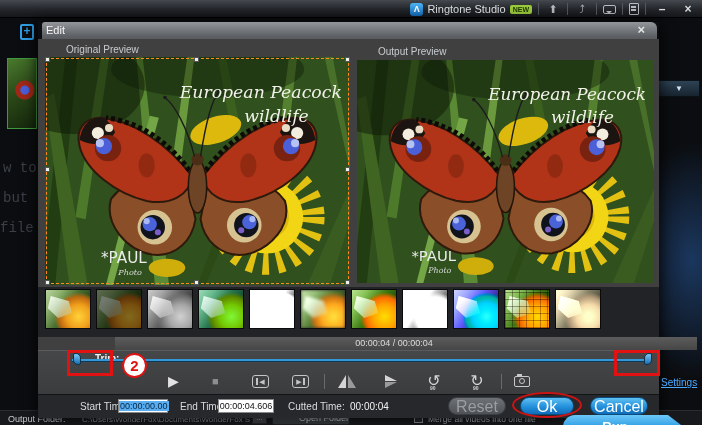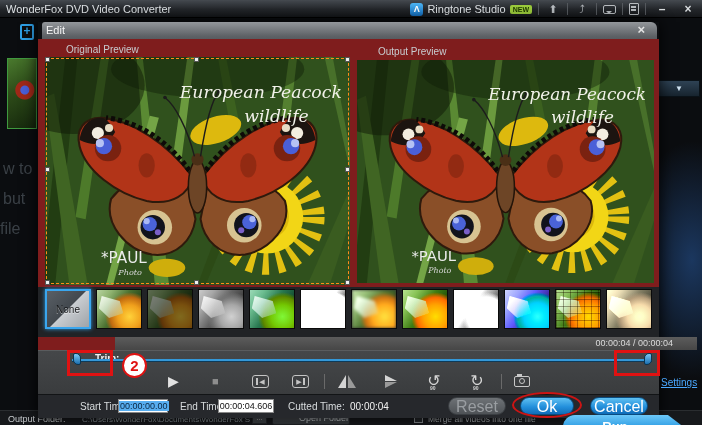--- a/index.html
+++ b/index.html
@@ -26,21 +26,21 @@
   .bubble { width:13px; height:9px; border:1.5px solid #b8bcc0; border-radius:2px; position:relative; }
   .bubble::after { content:""; position:absolute; left:2px; bottom:-4px; border:3px solid transparent; border-top-color:#b8bcc0; }
   .doc-ic { width:10px; height:12px; border:1.5px solid #b8bcc0; border-radius:1px; position:relative; }
   .doc-ic::after { content:""; position:absolute; left:1px; top:2px; width:5px; height:1.5px; background:#b8bcc0; box-shadow:0 3px 0 #b8bcc0; }
   .tb-min,.tb-close { color:#d8dcdf; font-weight:bold; font-size:12px; width:20px; text-align:center; }
   
   .addfile-icon { position:absolute; left:20px; top:24px; width:14px; height:16px; border:2px solid #2e9fe6; border-radius:2px; color:#2e9fe6; font-weight:bold; font-size:12px; line-height:11px; text-align:center; z-index:6;}
   .side-thumb { position:absolute; left:7px; top:58px; width:30px; height:71px; border:1px solid #3f9a3f; background:
       radial-gradient(circle at 60% 45%, #4a5fd8 0 4px, #a02818 5px 9px, rgba(0,0,0,0) 10px),
       linear-gradient(150deg,#4a7a2e 0%,#2c4a18 45%,#14260c 100%); z-index:2; }
-  .frag { position:absolute; color:#3a4046; font-size:16px; z-index:1; }
+  .frag { position:absolute; color:#3a4046; font-size:14px; z-index:1;font-family:Liberation Mono, monospace; }
   .fmt-dd { position:absolute; left:658px; top:80px; width:42px; height:17px;
       background:linear-gradient(180deg,#2e4254 0%,#17242f 100%); border:1px solid #0a1218;
       color:#cfe2f0; font-size:8px; display:flex; align-items:center; justify-content:center; z-index:2; }
   .glow { position:absolute; left:628px; top:140px; width:80px; height:240px;
       background:radial-gradient(ellipse at 80% 50%, rgba(40,90,160,.55) 0%, rgba(40,90,160,0) 70%); z-index:1; }
   .settings-link { position:absolute; left:661px; top:377px; color:#4aa8ff; font-size:10px; text-decoration:underline; z-index:35; }
   
   .footer { position:absolute; left:0; top:410px; width:702px; height:15px; background:#17191c; border-top:1px solid #2a2d30; z-index:4; font-size:9px; color:#c6cacd; }
   .of-label { position:absolute; left:8px; top:3px; }
   .of-path { position:absolute; left:82px; top:4px; width:168px; color:#8a9298; font-size:8px; white-space:nowrap; overflow:hidden; }
@@ -52,21 +52,21 @@
       background:linear-gradient(180deg,#6cc8f8 0%,#2596e0 55%,#0f6cb8 100%);
       clip-path:polygon(0 0, 86% 0, 100% 50%, 86% 100%, 0 100%);
       border-radius:12px 0 0 12px; color:#fff; font-weight:bold; font-size:13px;
       text-align:center; line-height:24px; z-index:36; padding-right:18px; }
   
   .dialog { position:absolute; left:38px; top:22px; width:621px; height:396px; z-index:20; box-shadow:0 0 14px rgba(0,0,0,.9); }
   .dlg-tab { position:absolute; left:4px; top:0; right:2px; height:28px;
       background:linear-gradient(180deg,#93979b 0%,#5e6266 50%,#404448 100%);
       border-radius:3px 6px 0 0; color:#f4f4f4; font-size:11px; line-height:16px; padding-left:4px; }
   .dlg-close { position:absolute; right:12px; top:0; color:#e4e4e4; font-weight:bold; font-size:13px; line-height:16px; }
-  .dlg-body { position:absolute; left:0; top:17px; width:621px; height:379px; background:#7f1d1d; }
+  .dlg-body { position:absolute; left:0; top:17px; width:621px; height:379px; background:#404040; }
   .pv-label { position:absolute; color:#c8ccd0; font-size:10px; }
   .pv { position:absolute; background:#000; overflow:hidden; }
   .pv svg { display:block; width:100%; height:100%; }
   .crop { position:absolute; inset:1px; border:1px dashed #ff8c1a; pointer-events:none; }
   .chd { position:absolute; width:5px; height:5px; background:#f0f0f0; border:1px solid #555; }
   .thumbs-bg { position:absolute; left:0; top:248px; width:621px; height:50px; background:#212326; }
   .filter-strip { position:absolute; left:7px; top:250px; display:flex; gap:5px; }
   .thumb { width:46px; height:40px; position:relative; overflow:hidden; border:1px solid #0a0a0a; background:#333; }
   .thumb-none { border:2px solid #3aa6ee; box-shadow:0 0 4px #2e9fe6; background:linear-gradient(135deg,#5a6066 0%,#42484e 49%,#c9cdd1 51%,#9ea3a8 100%); }
   .none-label { position:absolute; inset:0; display:flex; align-items:center; justify-content:center; color:#16181a; font-size:10px; text-shadow:0 1px 0 rgba(255,255,255,.5); }
@@ -86,21 +86,21 @@
   .f-emboss { filter:grayscale(1) brightness(1.75) contrast(1.7); }
   .f-film-grain { filter:saturate(2.2) hue-rotate(150deg) contrast(1.25); }
   .f-mosaic::after { content:""; position:absolute; inset:0;
       background:repeating-linear-gradient(0deg, rgba(20,10,0,.35) 0 1px, rgba(255,255,255,.08) 1px 2px, transparent 2px 7px),
                  repeating-linear-gradient(90deg, rgba(20,10,0,.35) 0 1px, transparent 1px 7px); }
   .f-mosaic { filter:saturate(1.4) contrast(1.1); }
   .f-sepia { filter:sepia(.85) brightness(1.15) saturate(.75); }
   
   .timestrip { position:absolute; left:115px; top:337px; width:582px; height:13px;
       background:linear-gradient(#5c5c5c,#464646); z-index:30; color:#dcdcdc; font-size:9px;
-      text-align:right; padding:1px 24px 0 0; }
+      text-align:center; padding:1px 24px 0 0; }
   .graypanel { position:absolute; left:0; top:311px; width:621px; height:44px; background:linear-gradient(#454749,#3a3c3e); border-top:1px solid #5a5c5e; }
   .trim-label { position:absolute; left:9px; top:314px; color:#f0f0f0; font-size:10px; font-weight:bold;margin-left:48px; }
   .trim-line { position:absolute; left:34px; top:320px; width:580px; height:2px; background:#3498d8; box-shadow:0 1px 0 #0e3a58; }
   .handle { position:absolute; top:314px; width:8px; height:12px; background:linear-gradient(#7cc8f4,#1a6fb0); border:1px solid #0c3450; }
   .handle-l { left:35px; border-radius:2px 5px 2px 5px; }
   .handle-r { left:606px; border-radius:5px 2px 5px 2px; }
   .ctl { position:absolute; top:332px; height:20px; display:flex; align-items:center; color:#d4d4d4; }
   .ic-play { font-size:14px; color:#e2e2e2; }
   .ic-stop { font-size:11px; color:#8e8e8e; }
   .framebox { width:17px; height:13px; border:1.5px solid #c4c4c4; border-radius:3px; display:flex; align-items:center; justify-content:center; gap:1px; }
@@ -201,21 +201,20 @@
         </g>
         <text x="292" y="40" text-anchor="end" font-family="DejaVu Serif, serif" font-style="italic" font-size="17" fill="#f2f2ea">European Peacock</text>
         <text x="196" y="64" font-family="DejaVu Serif, serif" font-style="italic" font-size="17" fill="#f2f2ea">wildlife</text>
         <text x="55" y="203" font-family="DejaVu Sans, sans-serif" font-size="15" fill="#ececec">*PAUL</text>
         <text x="72" y="215" font-family="DejaVu Serif, serif" font-style="italic" font-size="8" fill="#d8d8d8">Photo</text>
       </g>
     </defs>
   </svg>
 
   <div class="titlebar">
-    <span class="apptitle">WonderFox DVD Video Converter</span>
     <div class="tb-right">
       <span class="ringtone">
         <span class="ringtone-icon">Λ</span>
         <span>Ringtone Studio</span>
         <span class="newbadge">NEW</span>
       </span>
       <span class="tb-sep"></span>
       <span class="tb-ic">⬆</span>
       <span class="tb-sep"></span>
       <span class="tb-ic">⤴</span>
@@ -276,23 +275,20 @@
       </div>
 
       <div class="pv" style="left:319px; top:21px; width:297px; height:223px;">
         <svg viewBox="0 0 300 225" preserveAspectRatio="none">
             <use href="#scene"></use>
           </svg>
       </div>
 
       <div class="thumbs-bg"></div>
       <div class="filter-strip">
-          <div class="thumb thumb-none">
-            <span class="none-label">None</span>
-          </div>
           <div class="thumb">
             <div class="tscene f-original"></div>
           </div>
           <div class="thumb">
             <div class="tscene f-darken"></div>
           </div>
           <div class="thumb">
             <div class="tscene f-grayscale"></div>
           </div>
           <div class="thumb">

